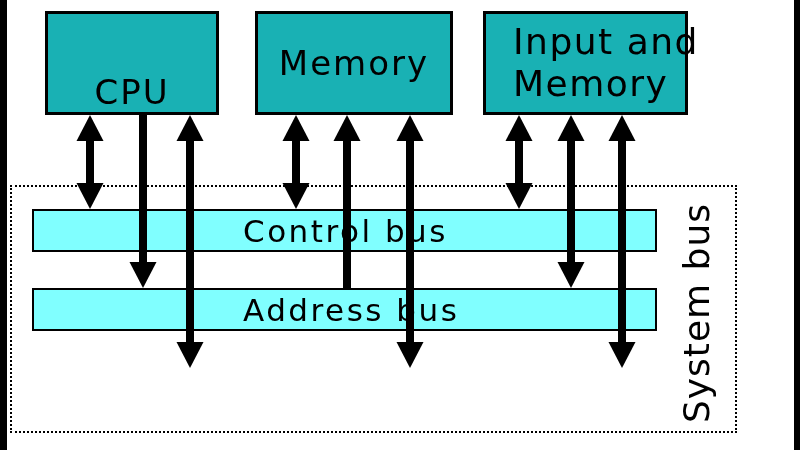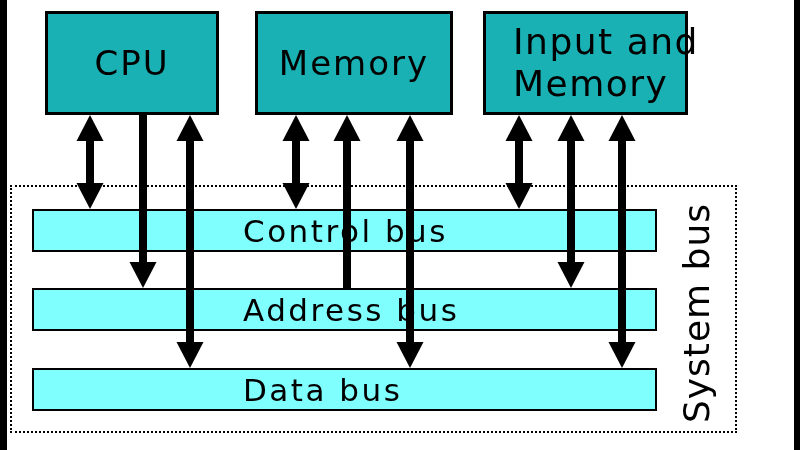--- a/index.html
+++ b/index.html
@@ -25,21 +25,21 @@
     top: 11px;
     height: 104px;
     background: #19B1B4;
     border: 3px solid #000000;
     box-sizing: border-box;
     display: flex;
     align-items: center;
     justify-content: center;
     color: #000000;
   }
-  #cpu-box    { left: 45px;  width: 174px; }
+  #cpu-box    { left: 45px;  width: 174px; align-items: flex-end; }
   #memory-box { left: 255px; width: 198px; }
   #io-box     { left: 483px; width: 205px; justify-content: flex-start; }
   .box-label-large {
     font-size: 34px;
     letter-spacing: 2px;
     white-space: nowrap;
   }
   .box-label-twoline {
     font-size: 36px;
     letter-spacing: 1.5px;
@@ -130,23 +130,20 @@
   </div>
 
   <div id="control-bus" class="bus-bar" style="background: rgb(128, 255, 255);">
     <span class="bus-label">Control bus</span>
   </div>
 
   <div id="address-bus" class="bus-bar" style="background: rgb(128, 255, 255);">
     <span class="bus-label">Address bus</span>
   </div>
 
-  <div id="data-bus" class="bus-bar" style="background: rgb(128, 255, 255);">
-    <span class="bus-label">Data bus</span>
-  </div>
 
   <div id="system-bus-label">System bus</div>
 
   <svg id="arrow-svg" xmlns="http://www.w3.org/2000/svg">
       <g>
         <rect x="86" y="137" width="8" height="50" fill="#000000"></rect>
         <polygon points="90,115 76.5,141 103.5,141" fill="#000000"></polygon>
         <polygon points="90,209 76.5,183 103.5,183" fill="#000000"></polygon>
       </g>
       <g>

